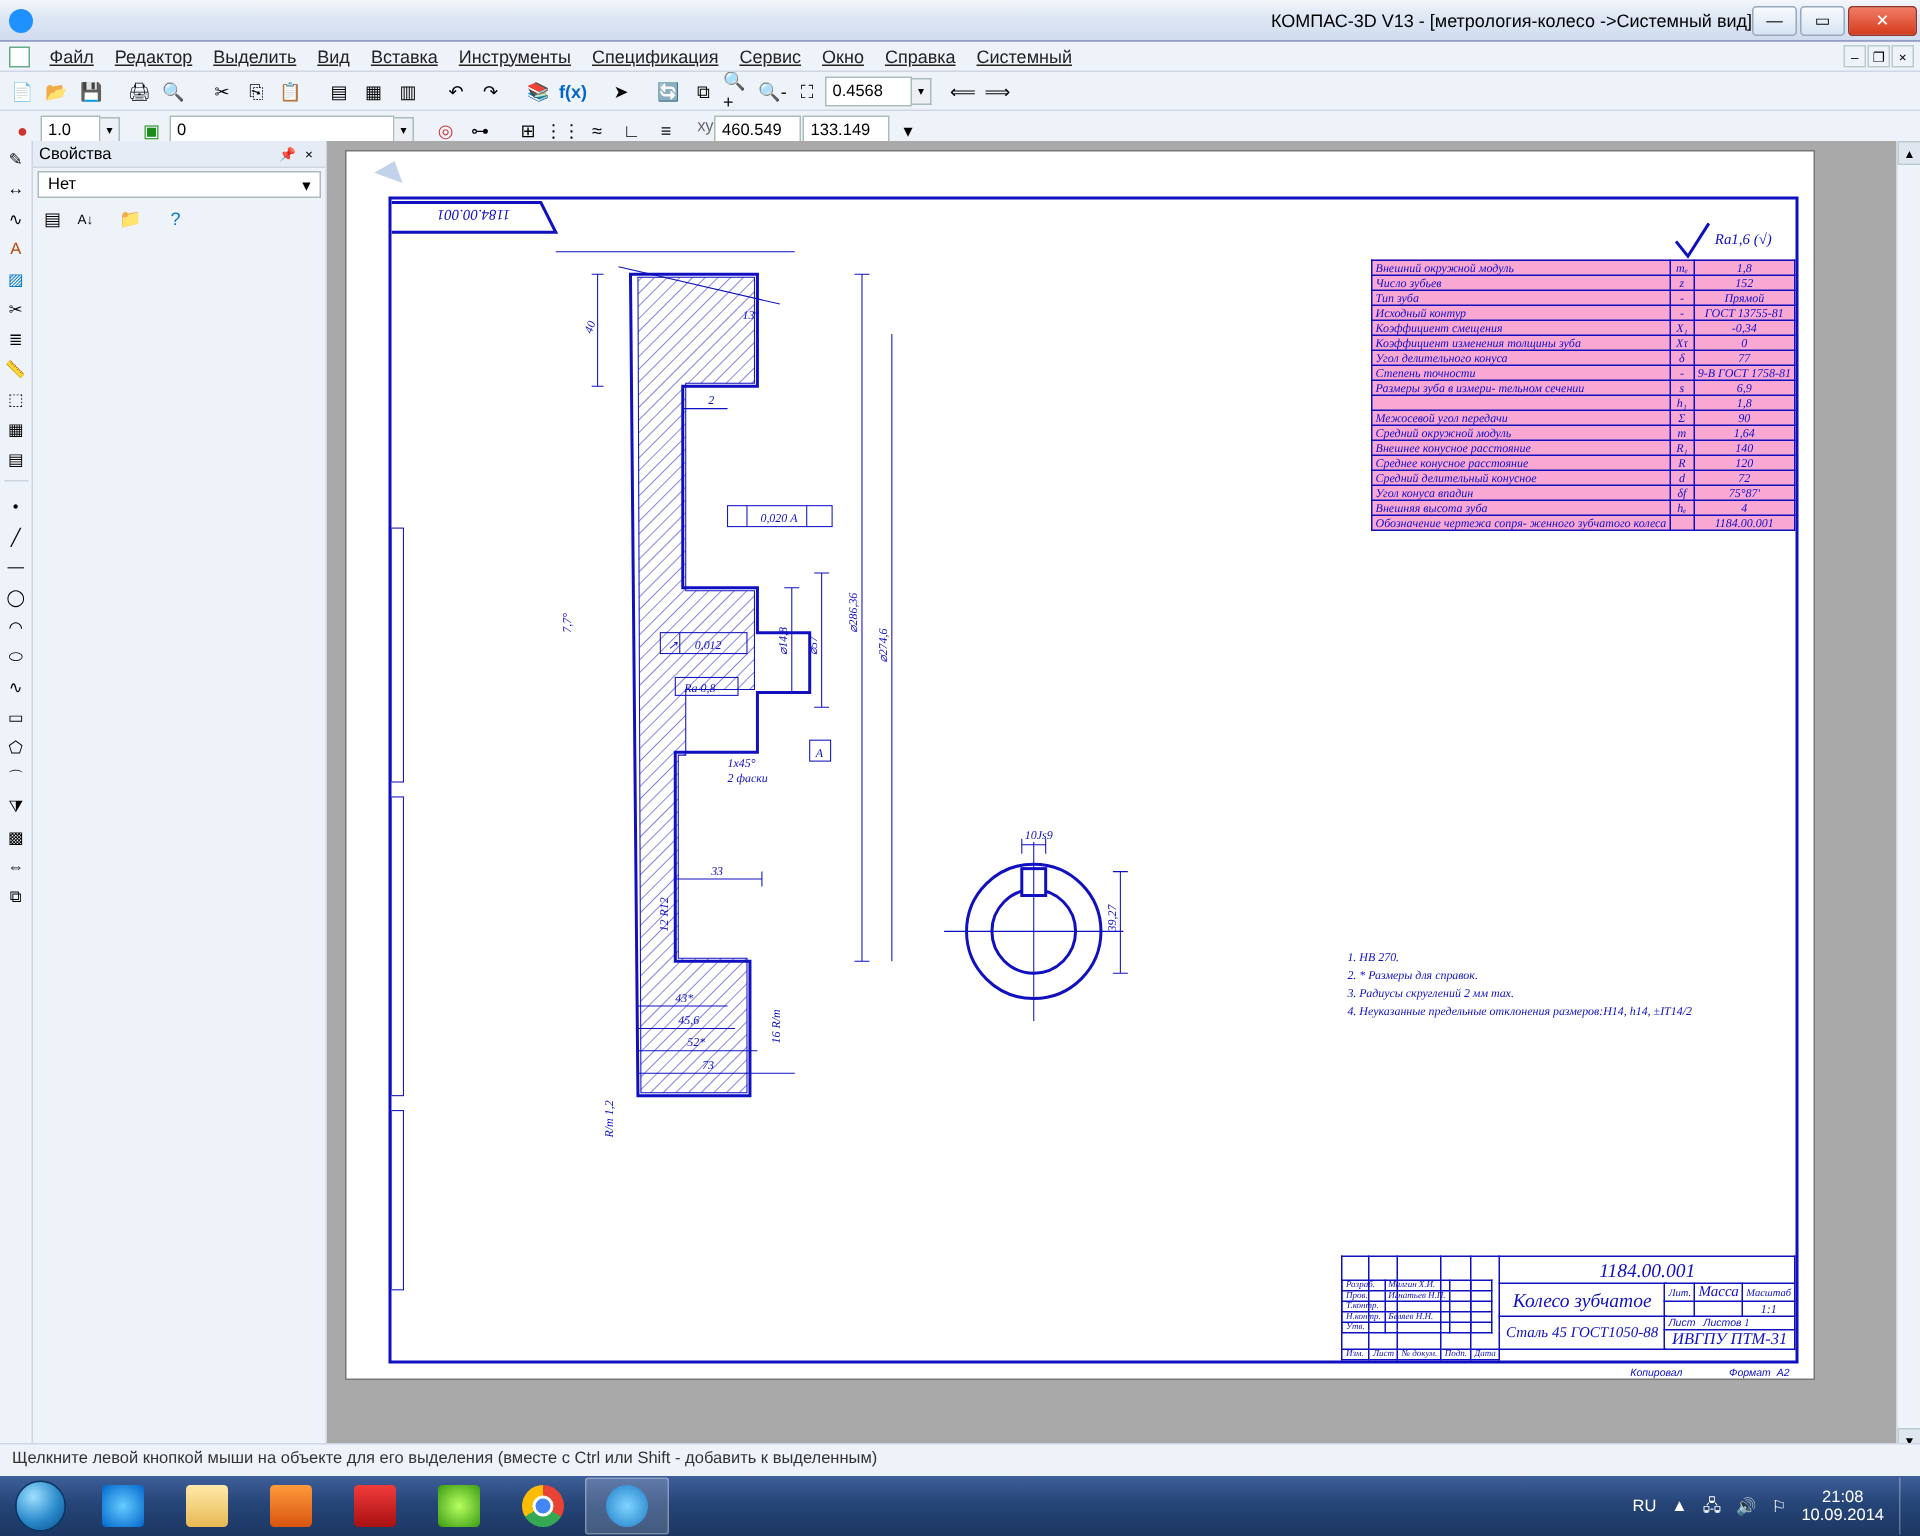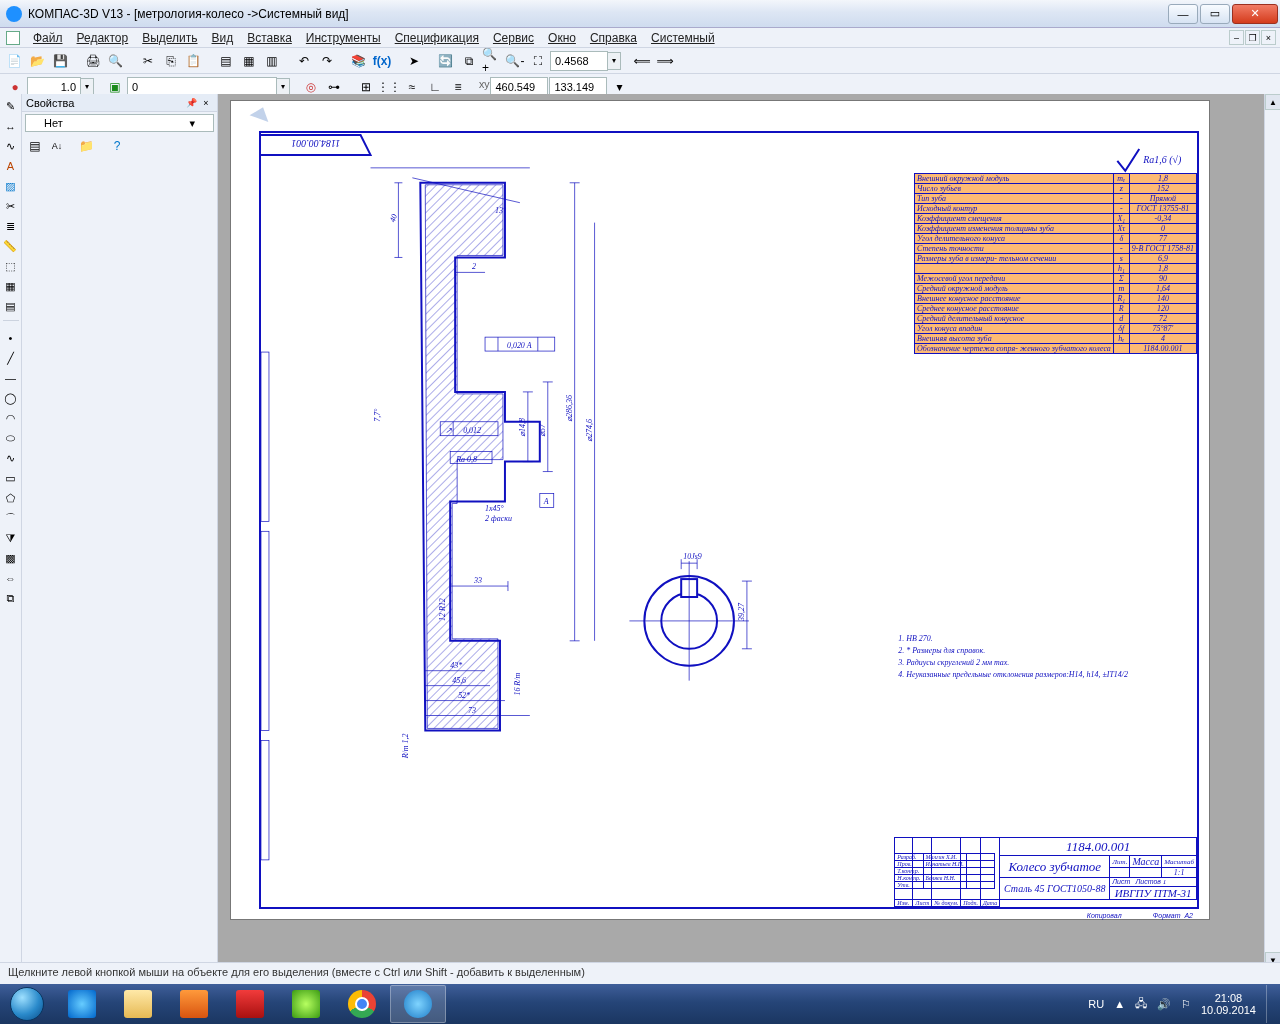--- a/index.html
+++ b/index.html
@@ -1,21 +1,21 @@
 <!DOCTYPE html>
 <html><head>
 <meta charset="utf-8">
 <style>
 * { box-sizing: border-box; margin: 0; padding: 0; font-family: "Segoe UI", Tahoma, sans-serif; }
 body { width: 1280px; height: 1024px; background: #1a4b8c; position: relative; overflow: hidden; font-size: 11px; }
 
 
 .title-bar { height: 28px; background: linear-gradient(#f3f6fb,#dde6f4 45%,#cfdcef); display: flex; align-items: center; border-bottom: 1px solid #aac; }
 .title-bar .kompas-icon { width: 16px; height: 16px; margin: 0 6px; background: #1e90ff; border-radius: 50%; display:inline-block; }
-.title-txt { flex: 1; color: #000; font-size: 12px; }
+.title-txt { flex: 1; color: #000; font-size: 12px; text-align: right; }
 .win-btns { display: flex; height: 20px; gap: 2px; margin-right: 2px;}
 .win-btn { width: 30px; height: 20px; display:flex; align-items:center; justify-content:center; border:1px solid #9ab; background: linear-gradient(#f8fbff,#d7e3f3); border-radius:3px; font-size:11px; cursor:pointer;}
 .win-btn.close { width:46px; background: linear-gradient(#f17c66,#d43b1c); color:#fff; border-color:#9a3020;}
 
 
 .menu-bar { height: 20px; background: #eef2f9; display:flex; align-items:center; padding-left:26px; border-bottom:1px solid #cfd6e3; position:relative;}
 .menu-doc-icon { position:absolute; left:6px; width:14px;height:14px; background:#fff; border:1px solid #6a8;}
 .menu-item { padding: 2px 7px; font-size:12px; cursor:pointer; color:#222;}
 .menu-item u { text-decoration: underline; }
 .mdibtns{position:absolute; right:4px; display:flex; gap:1px;}
@@ -34,21 +34,21 @@
 
 .left-toolbox { position:absolute; top:94px; left:0; width:22px; bottom:40px; background:#eef2f9; border-right:1px solid #cfd6e3; display:flex; flex-direction:column; align-items:center; padding-top:2px;}
 .lt-btn { width:18px;height:18px; margin:1px 0; display:flex;align-items:center;justify-content:center; font-size:11px; cursor:pointer;}
 
 
 .props { position:absolute; left:22px; top:94px; width:196px; bottom:40px; background:#eef2f9; border-right:1px solid #cfd6e3;}
 .props-hdr { height:18px; display:flex; align-items:center; padding:0 4px; border-bottom:1px solid #cfd6e3; background:#e5ecf6;}
 .props-hdr-txt{flex:1; font-size:11px;}
 .props-close,.props-pin{width:14px;height:14px;display:flex;align-items:center;justify-content:center;font-size:9px;cursor:pointer;}
 .filter-row{height:22px;display:flex;align-items:center;padding:2px 3px;gap:2px;}
-.filter-combo{flex:1;height:18px;border:1px solid #abb;background:#fff;display:flex;align-items:center;padding:0 18px;font-size:11px;}
+.filter-combo{flex:1;height:18px;border:1px solid #abb;background:#fff;display:flex;align-items:center;padding:0 6px;font-size:11px;}
 .mini-tb{display:flex;gap:2px;padding:2px 3px;}
 .mini-tb .tb-btn{width:20px;height:20px;}
 
 
 .canvas-wrap { position:absolute; left:218px; top:94px; right:0; bottom:40px; background:#808080;}
 .canvas-scroll { position:absolute; inset:0 16px 16px 0; background:#a9a9a9; overflow:hidden;}
 .paper { position:absolute; left:12px; top:6px; width:980px; height:820px; background:#fff; border:1px solid #777;}
 .frame { position:absolute; left:28px; top:30px; right:10px; bottom:10px; border:2px solid #1010c0; }
 .scrollbar-v{position:absolute;top:0;right:0;bottom:16px;width:16px;background:#eef2f9;border-left:1px solid #cfd6e3;}
 .scrollbar-h{position:absolute;left:0;right:16px;bottom:0;height:16px;background:#eef2f9;border-top:1px solid #cfd6e3;}
@@ -60,21 +60,21 @@
 .dwg * { font-family: "GOST Type A", "ISOCPEUR", serif; font-style: italic; }
 .bline { stroke:#1010c0; stroke-width:2; fill:none;}
 .tline { stroke:#1010c0; stroke-width:0.7; fill:none;}
 .dtxt { font-size:10px; fill:#1010c0; }
 .dtxtsm{font-size:8px; fill:#1010c0;}
 .hatch {fill:url(#hatch);}
 
 
 .frame table {border-collapse:collapse;}
 .frame td {border:1px solid #1010c0; font-size:8px; padding:0 2px; font-style:italic; font-family:serif; color:#1010c0; white-space:nowrap;}
-.param-tbl{position:absolute; right:0; top:40px; background:#fdba74;}
+.param-tbl{position:absolute; right:0; top:40px; background:#f9a8d4;}
 .param-tbl td:nth-child(1){width:100px;} .param-tbl td:nth-child(2){width:16px;text-align:center;} .param-tbl td:nth-child(3){width:46px;text-align:center;}
 .titleblock{position:absolute; right:0; bottom:0;} 
 .hint-bar { position:absolute; left:0; right:0; top:calc(100% - 62px); height:22px; background:#eef2f9; border-top:1px solid #cfd6e3; padding:3px 8px; font-size:11px; color:#333;}
 
 
 .taskbar{position:absolute;left:0;right:0;bottom:0;height:40px;background:linear-gradient(#3f5f9a,#264578 45%,#1b3661);display:flex;align-items:center;}
 .start-btn{width:54px;height:40px;display:flex;align-items:center;justify-content:center;}
 .start-orb{width:34px;height:34px;border-radius:50%;background:radial-gradient(circle at 35% 30%,#9ee0ff,#2a8acb 55%,#0a4b87);border:1px solid #0a3560;}
 .task-item{width:56px;height:38px;display:flex;align-items:center;justify-content:center;border-radius:2px;cursor:pointer;}
 .task-ico{width:28px;height:28px;border-radius:3px;}
@@ -149,21 +149,21 @@
       <span class="dd">▾</span>
     </div>
   <span class="tb-sep"></span>
   <span class="tb-btn">⟸</span>
   <span class="tb-btn">⟹</span>
 </div>
 
 <div class="toolbar-row">
   <span class="tb-btn" style="color:#c33">●</span>
   <div class="combo">
-      <input class="tb-input" style="width: 54px; text-align: right;" value="1.0">
+      <input class="tb-input" style="width: 40px;" value="1.0">
       <span class="dd">▾</span>
     </div>
   <span class="tb-sep"></span>
   <span class="tb-btn" style="color:#1a8a1a">▣</span>
   <div class="combo">
       <input class="tb-input" style="width: 150px;" value="0">
       <span class="dd">▾</span>
     </div>
   <span class="tb-sep"></span>
   <span class="tb-btn" style="color:#c33">◎</span>

